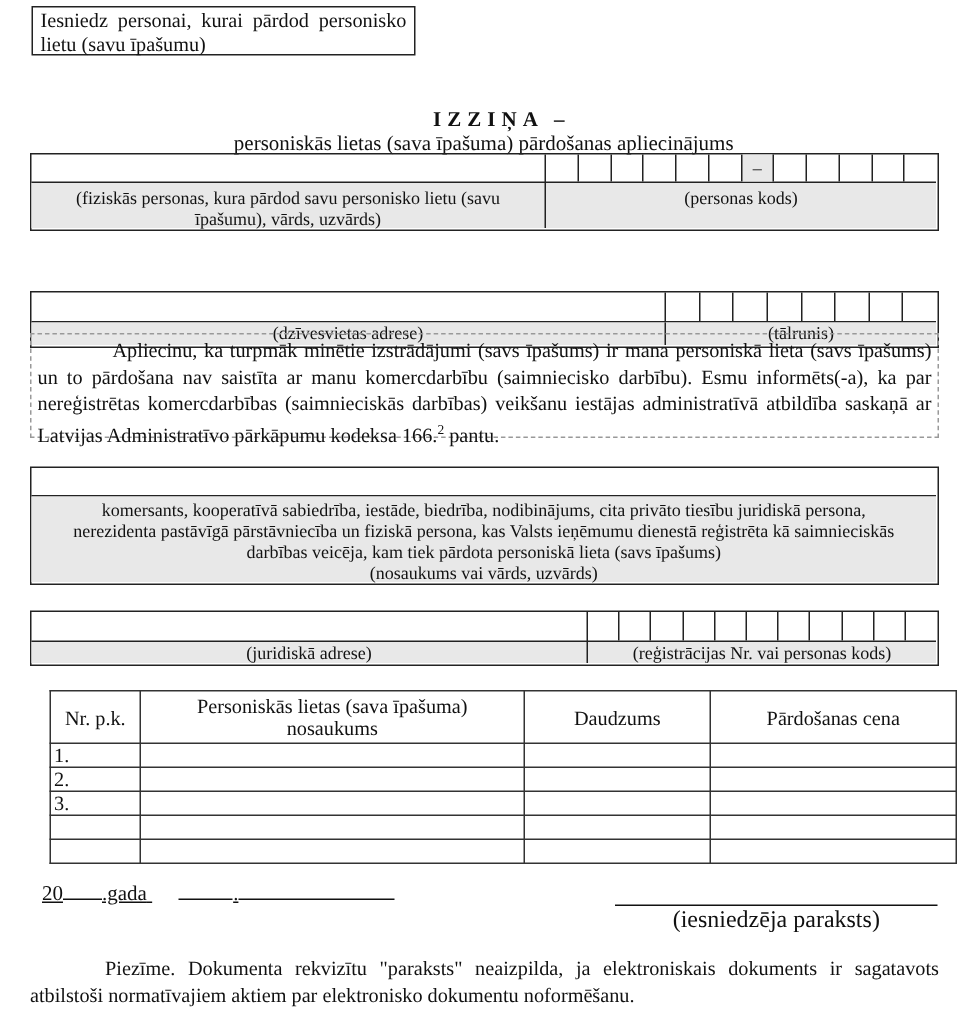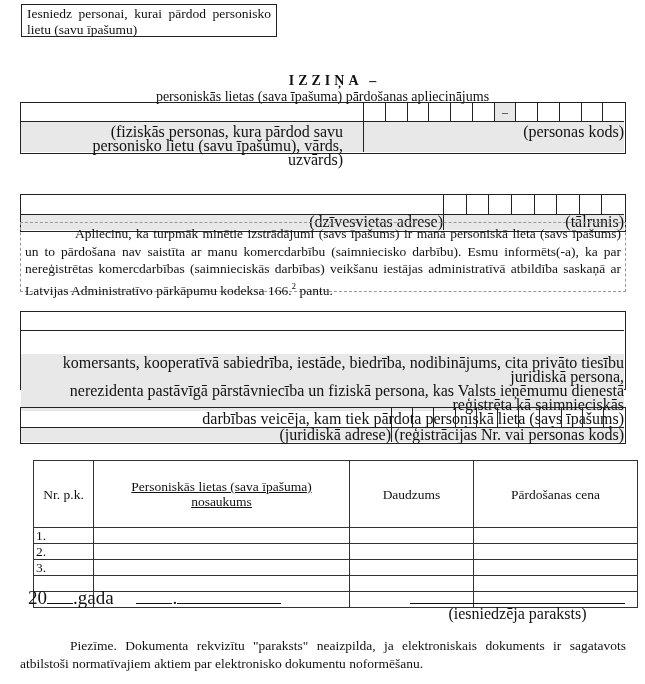--- a/index.html
+++ b/index.html
@@ -5,33 +5,33 @@
   html, body { margin:0; padding:0; background:#fff; }
   body { width:645px; height:684px; position:relative; overflow:hidden;
          font-family:"Liberation Serif", serif; color:#111; }
   .abs { position:absolute; }
   .topbox { left:21px; top:4px; width:256px; height:33px; border:1px solid #222;
             font-size:13.5px; line-height:16px; padding:1px 5px; box-sizing:border-box; text-align:justify; text-align-last:left; }
   .title { left:12px; width:645px; top:73px; text-align:center; font-weight:bold; font-size:14px; letter-spacing:4px; }
   .subtitle { left:0; width:645px; top:89px; text-align:center; font-size:14px; }
   .grey { background:#e8e8e8; }
   .bord { border:1.5px solid #222; box-sizing:border-box; }
-  .lbl { font-size:16px; text-align:right; line-height:14px; }
+  .lbl { font-size:12px; text-align:center; line-height:14px; }
   .cells { display:flex; }
   .cell { flex:1; border-left:1.5px solid #222; box-sizing:border-box; display:flex; align-items:center; justify-content:center; font-size:12px; }
   .cell:first-child { border-left:none; }
   .cell.dash { background:#e8e8e8; }
   .para { left:20px; top:222px; width:606px; height:70px; border:1px dashed #999; box-sizing:border-box;
           font-size:13.5px; line-height:17.5px; padding:2px 4px; text-align:justify; }
   .para .indent { display:inline-block; width:50px; }
   table.items { position:absolute; left:21px; top:460px; width:605px; border-collapse:collapse; font-size:13.5px;margin-left:12px; }
   table.items td, table.items th { border:1.3px solid #333; font-weight:normal; padding:0 2px; }
   table.items th { height:34px; text-align:center; line-height:15px; }
   table.items td { height:15px; line-height:15px; }
-  .sig { font-size:19px; }
+  .sig { font-size:14px;text-decoration:underline; }
   .note { left:20px; top:637px; width:606px; font-size:13.5px; line-height:18px; text-align:justify; }
   .note .indent { display:inline-block; width:50px; }
 </style>
 </head>
 <body>
 
 <div class="abs topbox">Iesniedz personai, kurai pārdod personisko lietu (savu īpašumu)</div>
 <div class="abs title">IZZIŅA –</div>
 <div class="abs subtitle">personiskās lietas (sava īpašuma) pārdošanas apliecinājums</div>
 
@@ -68,21 +68,21 @@
     <div class="cell"></div>
     <div class="cell"></div>
   </div>
   <div class="abs grey lbl" style="left:423px;top:20px;width:180px;height:15px;">(tālrunis)</div>
 </div>
 
 <div class="abs para"><span class="indent"></span><span>Apliecinu, ka turpmāk minētie izstrādājumi (savs īpašums) ir mana personiskā lieta (savs īpašums) un to pārdošana nav saistīta ar manu komercdarbību (saimniecisko darbību). Esmu informēts(-a), ka par nereģistrētas komercdarbības (saimnieciskās darbības) veikšanu iestājas administratīvā atbildība saskaņā ar Latvijas Administratīvo pārkāpumu kodeksa 166.</span><sup style="font-size:9px;">2</sup><span> pantu.</span></div>
 
 <div class="abs bord" style="left:20px;top:311px;width:606px;height:79px;">
   <div class="abs" style="left:0;top:0;width:603px;height:19px;border-bottom:1.5px solid #222;box-sizing:border-box;"></div>
-  <div class="abs grey lbl" style="left:0;top:19px;width:603px;height:57px;padding-top:2px;box-sizing:border-box;margin-top:23px;">
+  <div class="abs grey lbl" style="left:0;top:19px;width:603px;height:57px;padding-top:2px;box-sizing:border-box;">
     <div>komersants, kooperatīvā sabiedrība, iestāde, biedrība, nodibinājums, cita privāto tiesību juridiskā persona,</div>
     <div>nerezidenta pastāvīgā pārstāvniecība un fiziskā persona, kas Valsts ieņēmumu dienestā reģistrēta kā saimnieciskās</div>
     <div>darbības veicēja, kam tiek pārdota personiskā lieta (savs īpašums)</div>
     <div>(nosaukums vai vārds, uzvārds)</div>
   </div>
 </div>
 
 <div class="abs bord" style="left:20px;top:407px;width:606px;height:37px;">
   <div class="abs" style="left:0;top:0;width:371px;height:20px;border-right:1.5px solid #222;border-bottom:1.5px solid #222;box-sizing:border-box;"></div>
   <div class="abs grey lbl" style="left:0;top:20px;width:371px;height:14px;border-right:1.5px solid #222;box-sizing:border-box;">(juridiskā adrese)</div>
@@ -105,21 +105,21 @@
 <table class="items">
   <colgroup>
       <col style="width:60px">
       <col style="width:256px">
       <col style="width:124px">
       <col>
     </colgroup>
   <tbody>
       <tr>
     <th style="padding:0 8px;">Nr. p.k.</th>
-    <th style="padding:16px 20px;text-decoration:underline;">Personiskās lietas (sava īpašuma) nosaukums</th>
+    <th style="padding:0 20px;">Personiskās lietas (sava īpašuma) nosaukums</th>
     <th>Daudzums</th>
     <th>Pārdošanas cena</th>
   </tr>
   <tr>
     <td>1.</td>
     <td></td>
     <td></td>
     <td></td>
   </tr>
   <tr>

